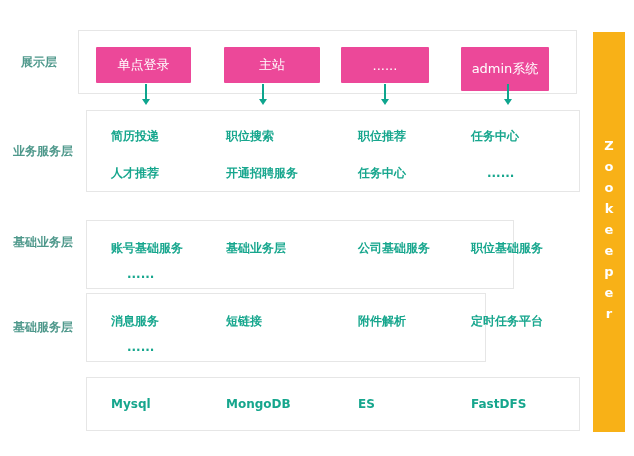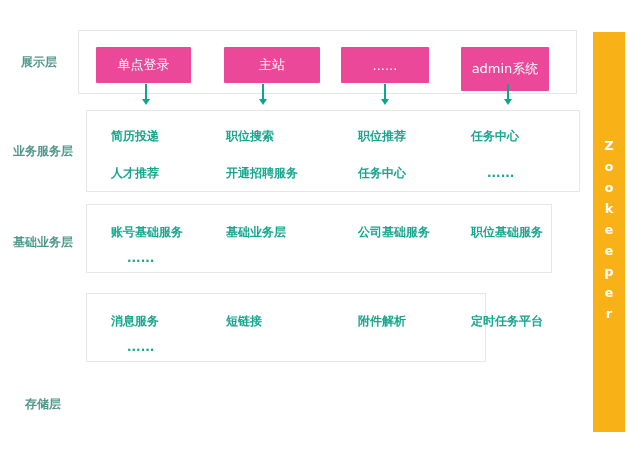--- a/index.html
+++ b/index.html
@@ -66,33 +66,39 @@
     <span class="cell ra c2">职位搜索</span>
     <span class="cell ra c3">职位推荐</span>
     <span class="cell ra c4">任务中心</span>
     <span class="cell rb c1">人才推荐</span>
     <span class="cell rb c2">开通招聘服务</span>
     <span class="cell rb c3">任务中心</span>
     <span class="cell rb c4 indent">......</span>
   </div>
 
   <div class="layer-label" style="left:0;top:208px;width:86px;height:69px;">基础业务层</div>
-  <div class="box box-mid" style="left:86px;top:204px;width:466px;height:69px;">
+  <div class="box box-mid" style="left:86px;top:220px;width:428px;height:69px;">
     <span class="cell ra c1">账号基础服务</span>
     <span class="cell ra c2">基础业务层</span>
     <span class="cell ra c3">公司基础服务</span>
     <span class="cell ra c4">职位基础服务</span>
     <span class="cell rb c1 indent">......</span>
   </div>
 
+  <div class="layer-label" style="left:0;top:293px;width:86px;height:69px;">基础服务层</div>
   <div class="box box-mid" style="left:86px;top:293px;width:400px;height:69px;">
     <span class="cell ra c1">消息服务</span>
     <span class="cell ra c2">短链接</span>
     <span class="cell ra c3">附件解析</span>
     <span class="cell ra c4">定时任务平台</span>
     <span class="cell rb c1 indent">......</span>
   </div>
 
-  <div class="layer-label" style="left:0;top:377px;width:86px;height:54px;">存储层</div>
+  <div class="box box-store" style="left:86px;top:377px;width:494px;height:54px;">
+    <span class="cell ra c1">Mysql</span>
+    <span class="cell ra c2">MongoDB</span>
+    <span class="cell ra c3">ES</span>
+    <span class="cell ra c4">FastDFS</span>
+  </div>
 
   <div class="zk-bar">Zookeeper</div>
 
 </div>
 
 </body></html>

